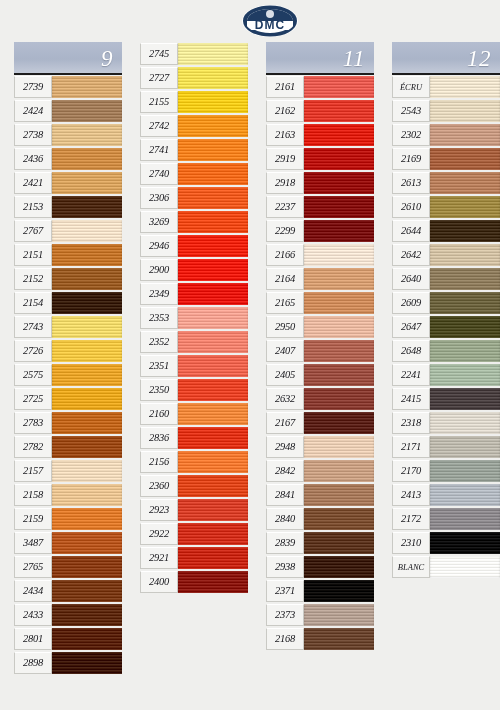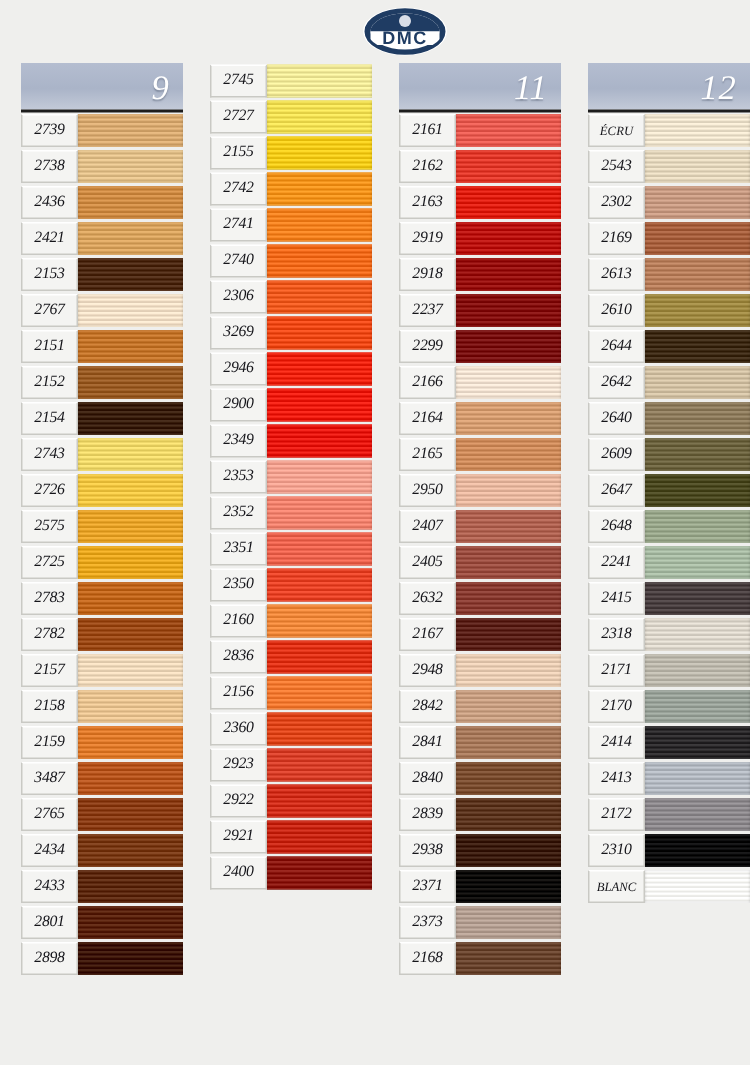--- a/index.html
+++ b/index.html
@@ -88,20 +88,24 @@
 </div>
 
 <div class="column" id="col0" style="left:14px;width:108px;">
   <div class="col-head">9</div>
   <div class="rows">
       <div class="row">
         <div class="code">2739</div>
         <div class="swatch" style="background-color: rgb(217, 171, 114); background-image: repeating-linear-gradient(rgb(233, 187, 130) 0px, rgb(233, 187, 130) 1px, rgb(217, 171, 114) 1px, rgb(217, 171, 114) 2px, rgb(199, 153, 96) 2px, rgb(199, 153, 96) 3px);"></div>
       </div>
       <div class="row">
+        <div class="code">2424</div>
+        <div class="swatch" style="background-color: rgb(163, 125, 90); background-image: repeating-linear-gradient(rgb(179, 141, 106) 0px, rgb(179, 141, 106) 1px, rgb(163, 125, 90) 1px, rgb(163, 125, 90) 2px, rgb(145, 107, 72) 2px, rgb(145, 107, 72) 3px);"></div>
+      </div>
+      <div class="row">
         <div class="code">2738</div>
         <div class="swatch" style="background-color: rgb(226, 192, 138); background-image: repeating-linear-gradient(rgb(242, 208, 154) 0px, rgb(242, 208, 154) 1px, rgb(226, 192, 138) 1px, rgb(226, 192, 138) 2px, rgb(208, 174, 120) 2px, rgb(208, 174, 120) 3px);"></div>
       </div>
       <div class="row">
         <div class="code">2436</div>
         <div class="swatch" style="background-color: rgb(207, 140, 69); background-image: repeating-linear-gradient(rgb(223, 156, 85) 0px, rgb(223, 156, 85) 1px, rgb(207, 140, 69) 1px, rgb(207, 140, 69) 2px, rgb(189, 122, 51) 2px, rgb(189, 122, 51) 3px);"></div>
       </div>
       <div class="row">
         <div class="code">2421</div>
         <div class="swatch" style="background-color: rgb(217, 164, 95); background-image: repeating-linear-gradient(rgb(233, 180, 111) 0px, rgb(233, 180, 111) 1px, rgb(217, 164, 95) 1px, rgb(217, 164, 95) 2px, rgb(199, 146, 77) 2px, rgb(199, 146, 77) 3px);"></div>
@@ -453,24 +457,20 @@
       </div>
       <div class="row">
         <div class="code">2171</div>
         <div class="swatch" style="background-color: rgb(189, 185, 173); background-image: repeating-linear-gradient(rgb(205, 201, 189) 0px, rgb(205, 201, 189) 1px, rgb(189, 185, 173) 1px, rgb(189, 185, 173) 2px, rgb(171, 167, 155) 2px, rgb(171, 167, 155) 3px);"></div>
       </div>
       <div class="row">
         <div class="code">2170</div>
         <div class="swatch" style="background-color: rgb(154, 163, 154); background-image: repeating-linear-gradient(rgb(170, 179, 170) 0px, rgb(170, 179, 170) 1px, rgb(154, 163, 154) 1px, rgb(154, 163, 154) 2px, rgb(136, 145, 136) 2px, rgb(136, 145, 136) 3px);"></div>
       </div>
       <div class="row">
-        <div class="code">2414</div>
-        <div class="swatch" style="background-color: rgb(44, 42, 44); background-image: repeating-linear-gradient(rgb(60, 58, 60) 0px, rgb(60, 58, 60) 1px, rgb(44, 42, 44) 1px, rgb(44, 42, 44) 2px, rgb(26, 24, 26) 2px, rgb(26, 24, 26) 3px);"></div>
-      </div>
-      <div class="row">
         <div class="code">2413</div>
         <div class="swatch" style="background-color: rgb(180, 186, 194); background-image: repeating-linear-gradient(rgb(196, 202, 210) 0px, rgb(196, 202, 210) 1px, rgb(180, 186, 194) 1px, rgb(180, 186, 194) 2px, rgb(162, 168, 176) 2px, rgb(162, 168, 176) 3px);"></div>
       </div>
       <div class="row">
         <div class="code">2172</div>
         <div class="swatch" style="background-color: rgb(142, 138, 142); background-image: repeating-linear-gradient(rgb(158, 154, 158) 0px, rgb(158, 154, 158) 1px, rgb(142, 138, 142) 1px, rgb(142, 138, 142) 2px, rgb(124, 120, 124) 2px, rgb(124, 120, 124) 3px);"></div>
       </div>
       <div class="row">
         <div class="code">2310</div>
         <div class="swatch" style="background-color: rgb(11, 11, 12); background-image: repeating-linear-gradient(rgb(27, 27, 28) 0px, rgb(27, 27, 28) 1px, rgb(11, 11, 12) 1px, rgb(11, 11, 12) 2px, rgb(0, 0, 0) 2px, rgb(0, 0, 0) 3px);"></div>

